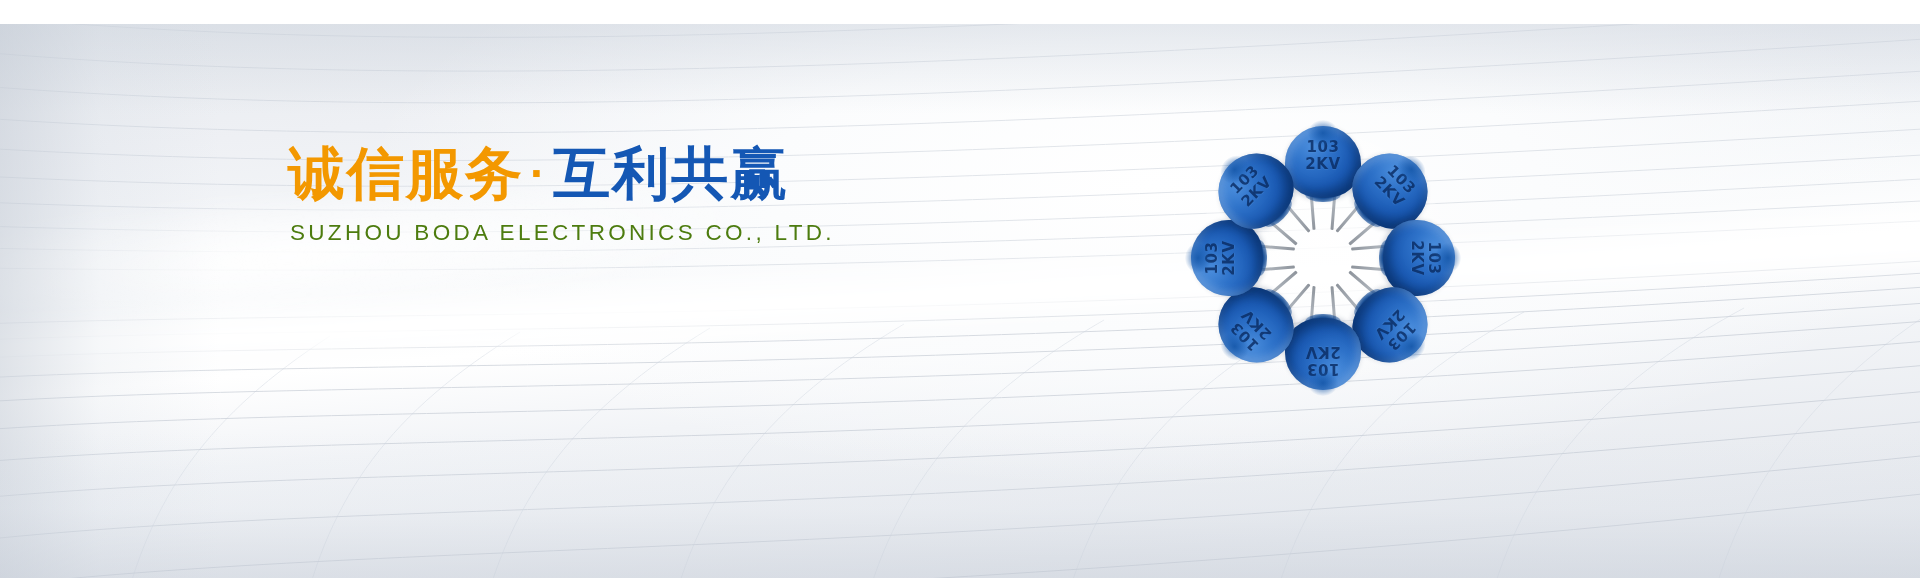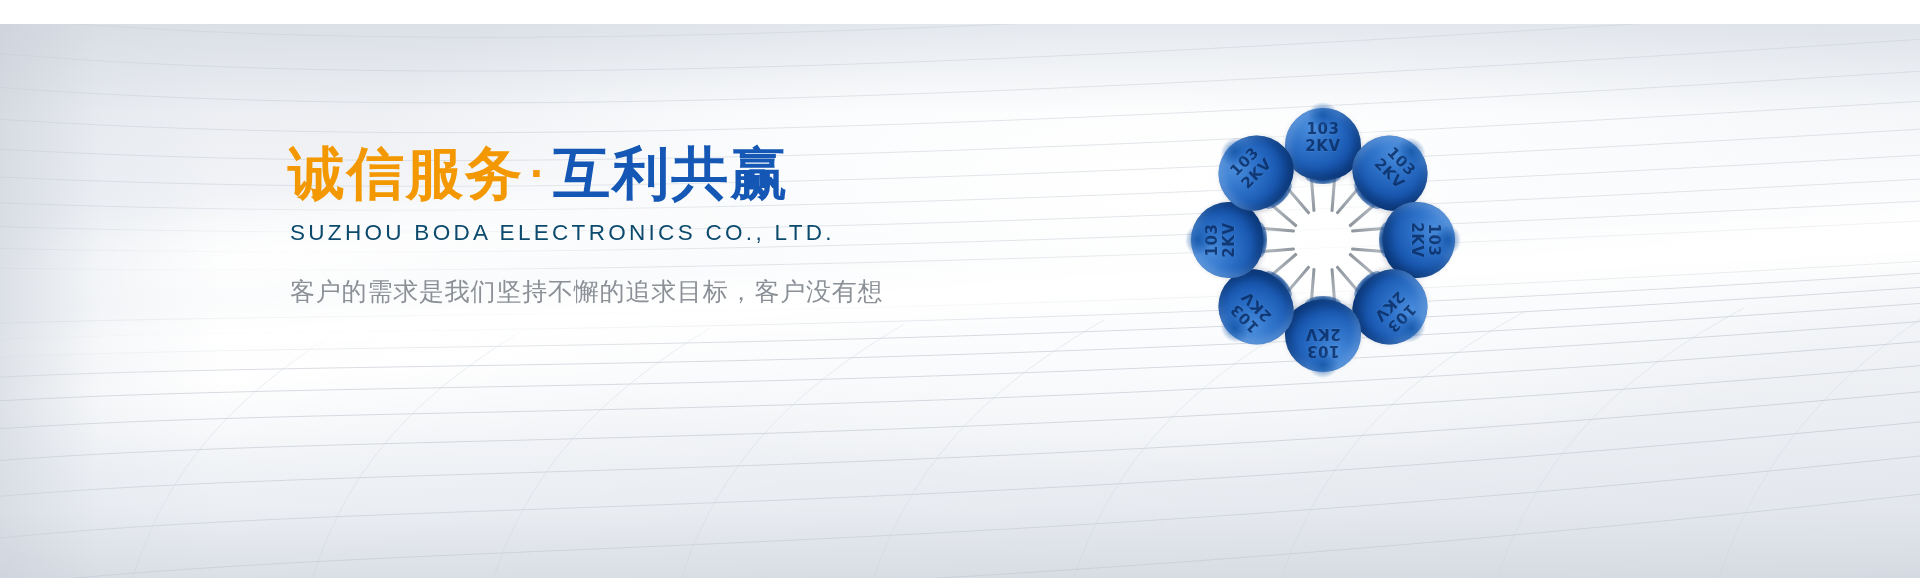--- a/index.html
+++ b/index.html
@@ -92,38 +92,38 @@
     font-size: 46px;
     vertical-align: 4px;
   }
   .headline .part-b { color: #1457b4; }
 
   .subline {
     margin: 14px 0 0 2px;
     font-size: 22.5px;
     font-weight: 400;
     letter-spacing: 3.3px;
-    color: #0c4a6e;
+    color: #4d7c0f;
     white-space: nowrap;
   }
   .desc {
     margin: 22px 0 0 2px;
     font-size: 25px;
     line-height: 46px;
     color: #8b9097;
     letter-spacing: 0.8px;
     max-width: 624px;
   }
   .desc-line { display: block; white-space: nowrap; }
 
   
   .cap-ring {
     position: absolute;
     left: 1153px;
-    top: 46px;
+    top: 64px;
     width: 340px;
     height: 340px;
   }
   .cap {
     position: absolute;
     left: 50%;
     top: 50%;
     width: 0;
     height: 0;
   }
@@ -270,21 +270,20 @@
   <div class="bg-vignette-b"></div>
 
   <div class="text-block">
     <h1 class="headline">
       <span class="part-a">诚信服务</span><span class="sep">·</span><span class="part-b">互利共赢</span>
     </h1>
 
     <div class="subline">SUZHOU BODA ELECTRONICS CO., LTD.</div>
 
     <div class="desc">
-      <span class="desc-line">客户的需求是我们坚持不懈的追求目标，客户没有想</span>
     </div>
   </div>
 
   <div class="cap-ring">
     <div class="cap-ring-glow"></div>
 
     <div class="cap" style="transform: rotate(0deg);">
       <div class="cap-inner">
         <div class="cap-leads">
           <span class="lead l"></span>

